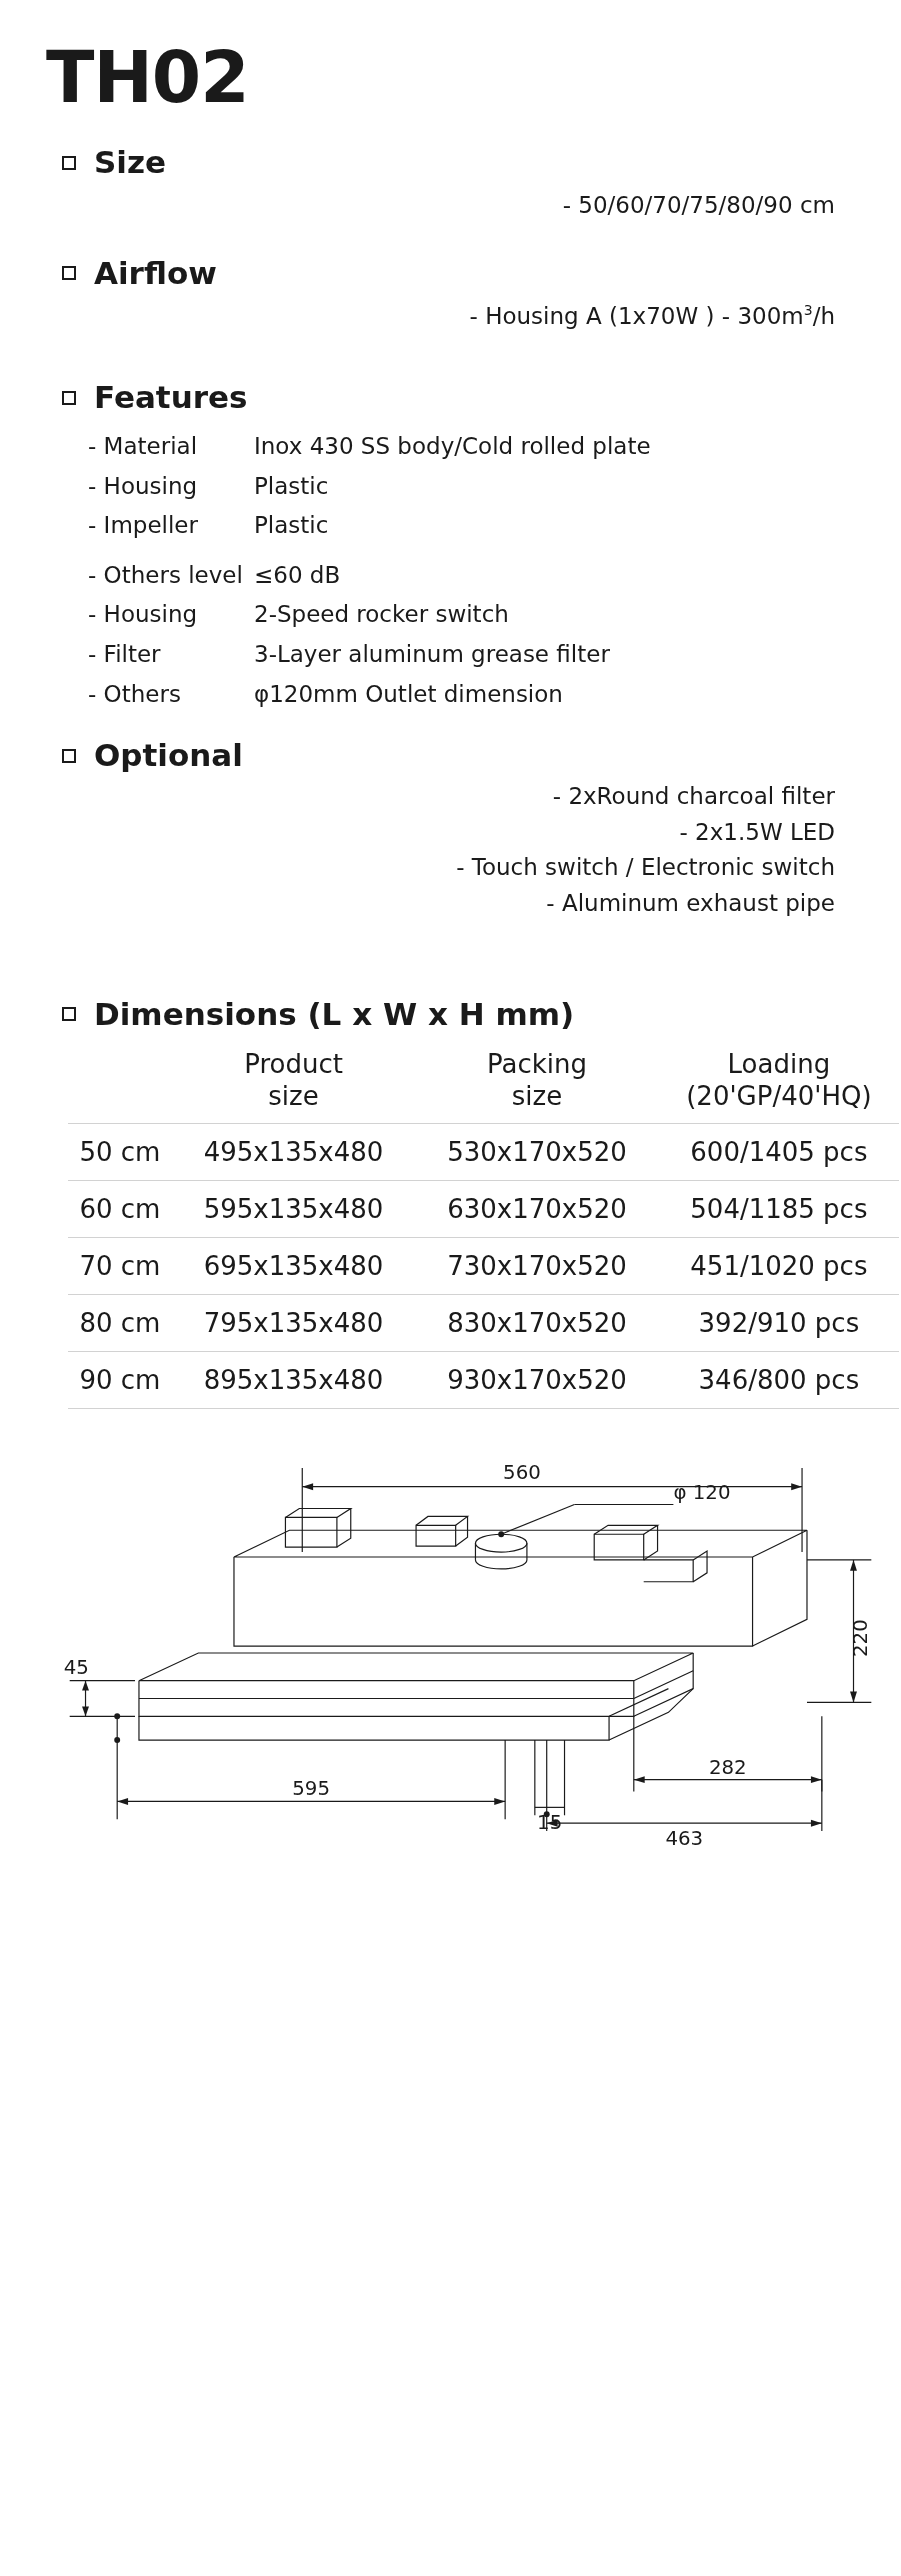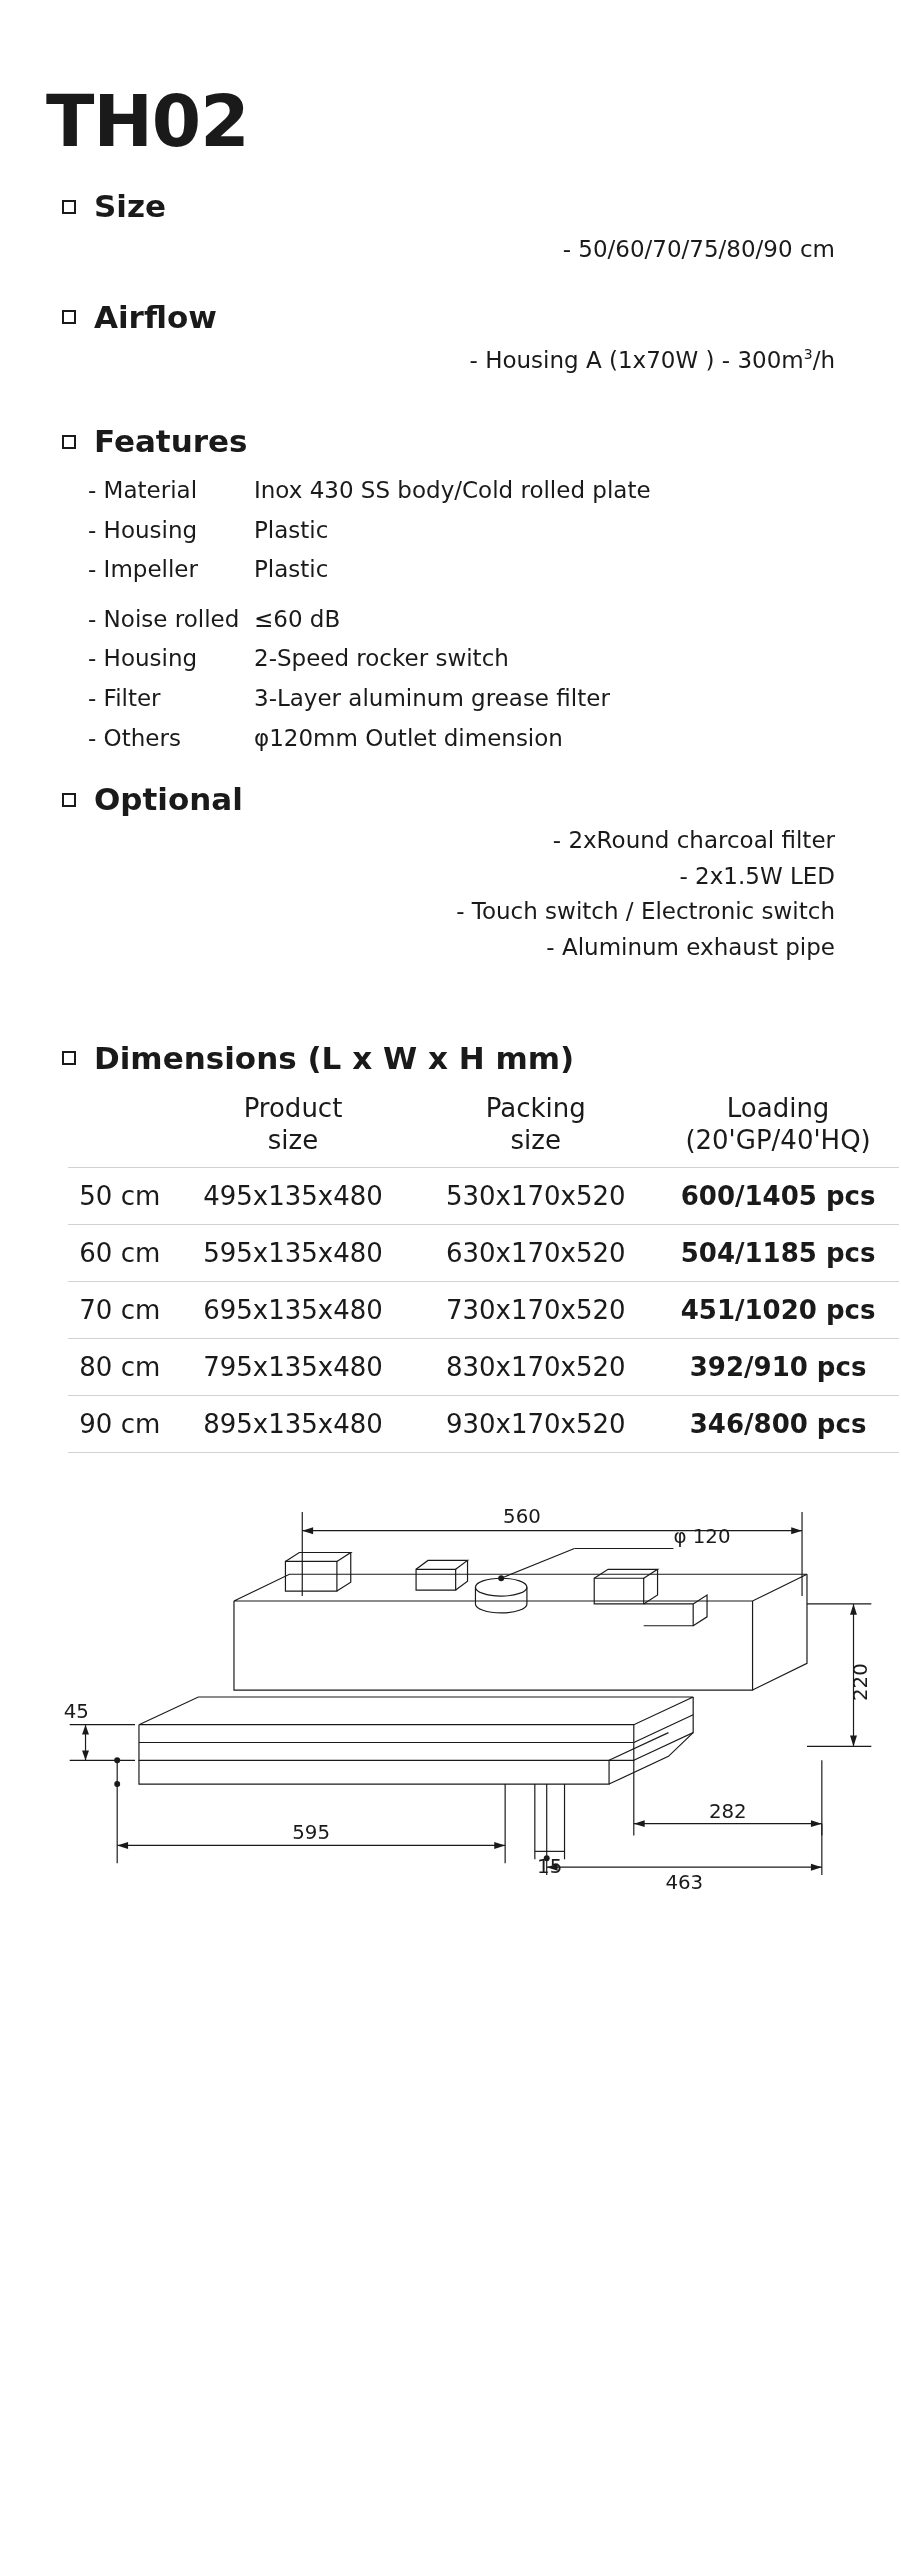--- a/index.html
+++ b/index.html
@@ -10,21 +10,20 @@
   body {
     width: 902px;
     font-family: "DejaVu Sans", sans-serif;
     color: #1a1a1a;
   }
   .page {
     width: 883px;
     box-sizing: border-box;
     padding: 28px 48px 20px 40px;
     position: relative;
-    margin-top: 44px;
   }
 
   
   .title {
     font-size: 71px;
     font-weight: bold;
     letter-spacing: -1px;
     line-height: 1.0;
     margin: 14px 0 0 6px;
   }
@@ -108,21 +107,21 @@
     text-align: center;
     border-top: 1px solid #d2d2d2;
     white-space: nowrap;
   }
   table.dimtable tr.last td {
     border-bottom: 1px solid #d2d2d2;
   }
   table.dimtable td.c0 { width: 95px; }
   table.dimtable td.c1 { width: 247px; }
   table.dimtable td.c2 { width: 247px; text-align: center; }
-  table.dimtable td.c3 { width: 241px; font-weight: bold; }
+  table.dimtable td.c3 { width: 241px; }
   .hdr-sub { display: block; }
 
   
   .drawing {
     margin-top: 34px;
     position: relative;
     height: 416px;
   }
   .drawing svg { display: block; }
 </style>
@@ -166,21 +165,21 @@
       <div class="feat-row">
         <span class="feat-label">- Housing</span>
         <span class="feat-val">Plastic</span>
       </div>
       <div class="feat-row">
         <span class="feat-label">- Impeller</span>
         <span class="feat-val">Plastic</span>
       </div>
       <div class="gap-row"></div>
       <div class="feat-row">
-        <span class="feat-label">- Noise rolled</span>
+        <span class="feat-label">- Others level</span>
         <span class="feat-val">≤60 dB</span>
       </div>
       <div class="feat-row">
         <span class="feat-label">- Housing</span>
         <span class="feat-val">2-Speed rocker switch</span>
       </div>
       <div class="feat-row">
         <span class="feat-label">- Filter</span>
         <span class="feat-val">3-Layer aluminum grease filter</span>
       </div>

